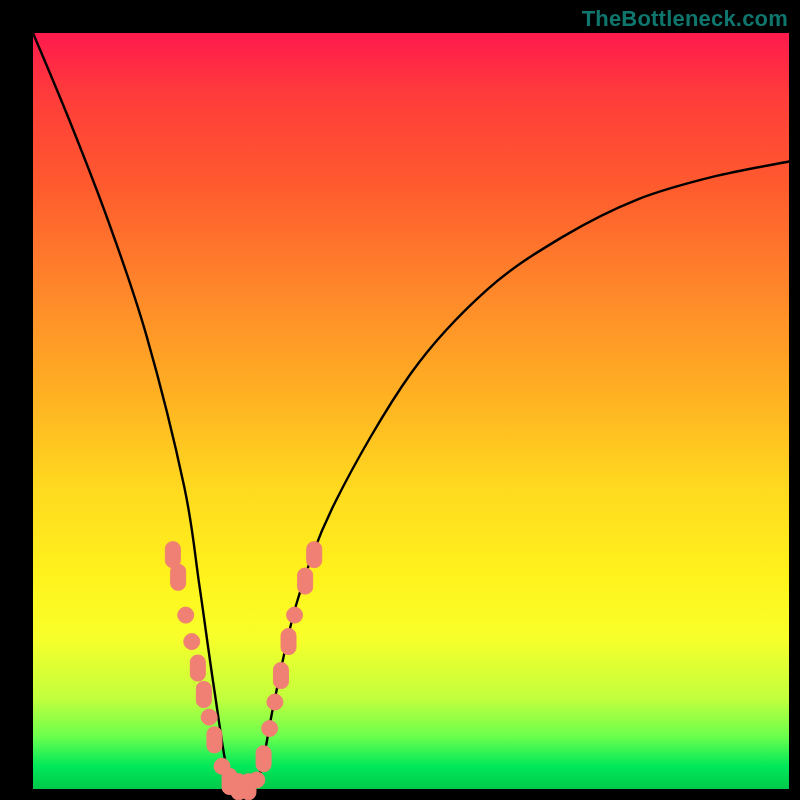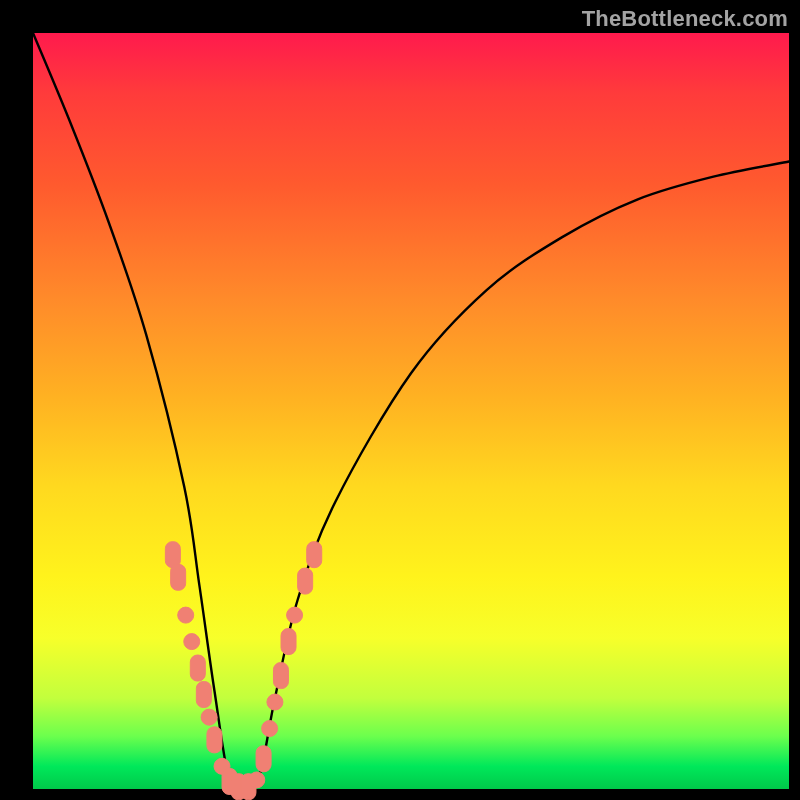--- a/index.html
+++ b/index.html
@@ -37,21 +37,21 @@
       #c2ff3d 88%,
       #6cff4d 93%,
       #00e85a 97%,
       #00c94a 100%
     );
   }
   .watermark {
     position: absolute;
     top: 6px;
     right: 12px;
-    color: #a3a3a3;
+    color: #0f766e;
     font-size: 22px;
     font-weight: 600;
     letter-spacing: 0.2px;
     user-select: none;
   }
   svg.curve {
     position: absolute;
     left: 0;
     top: 0;
     width: 756px;

